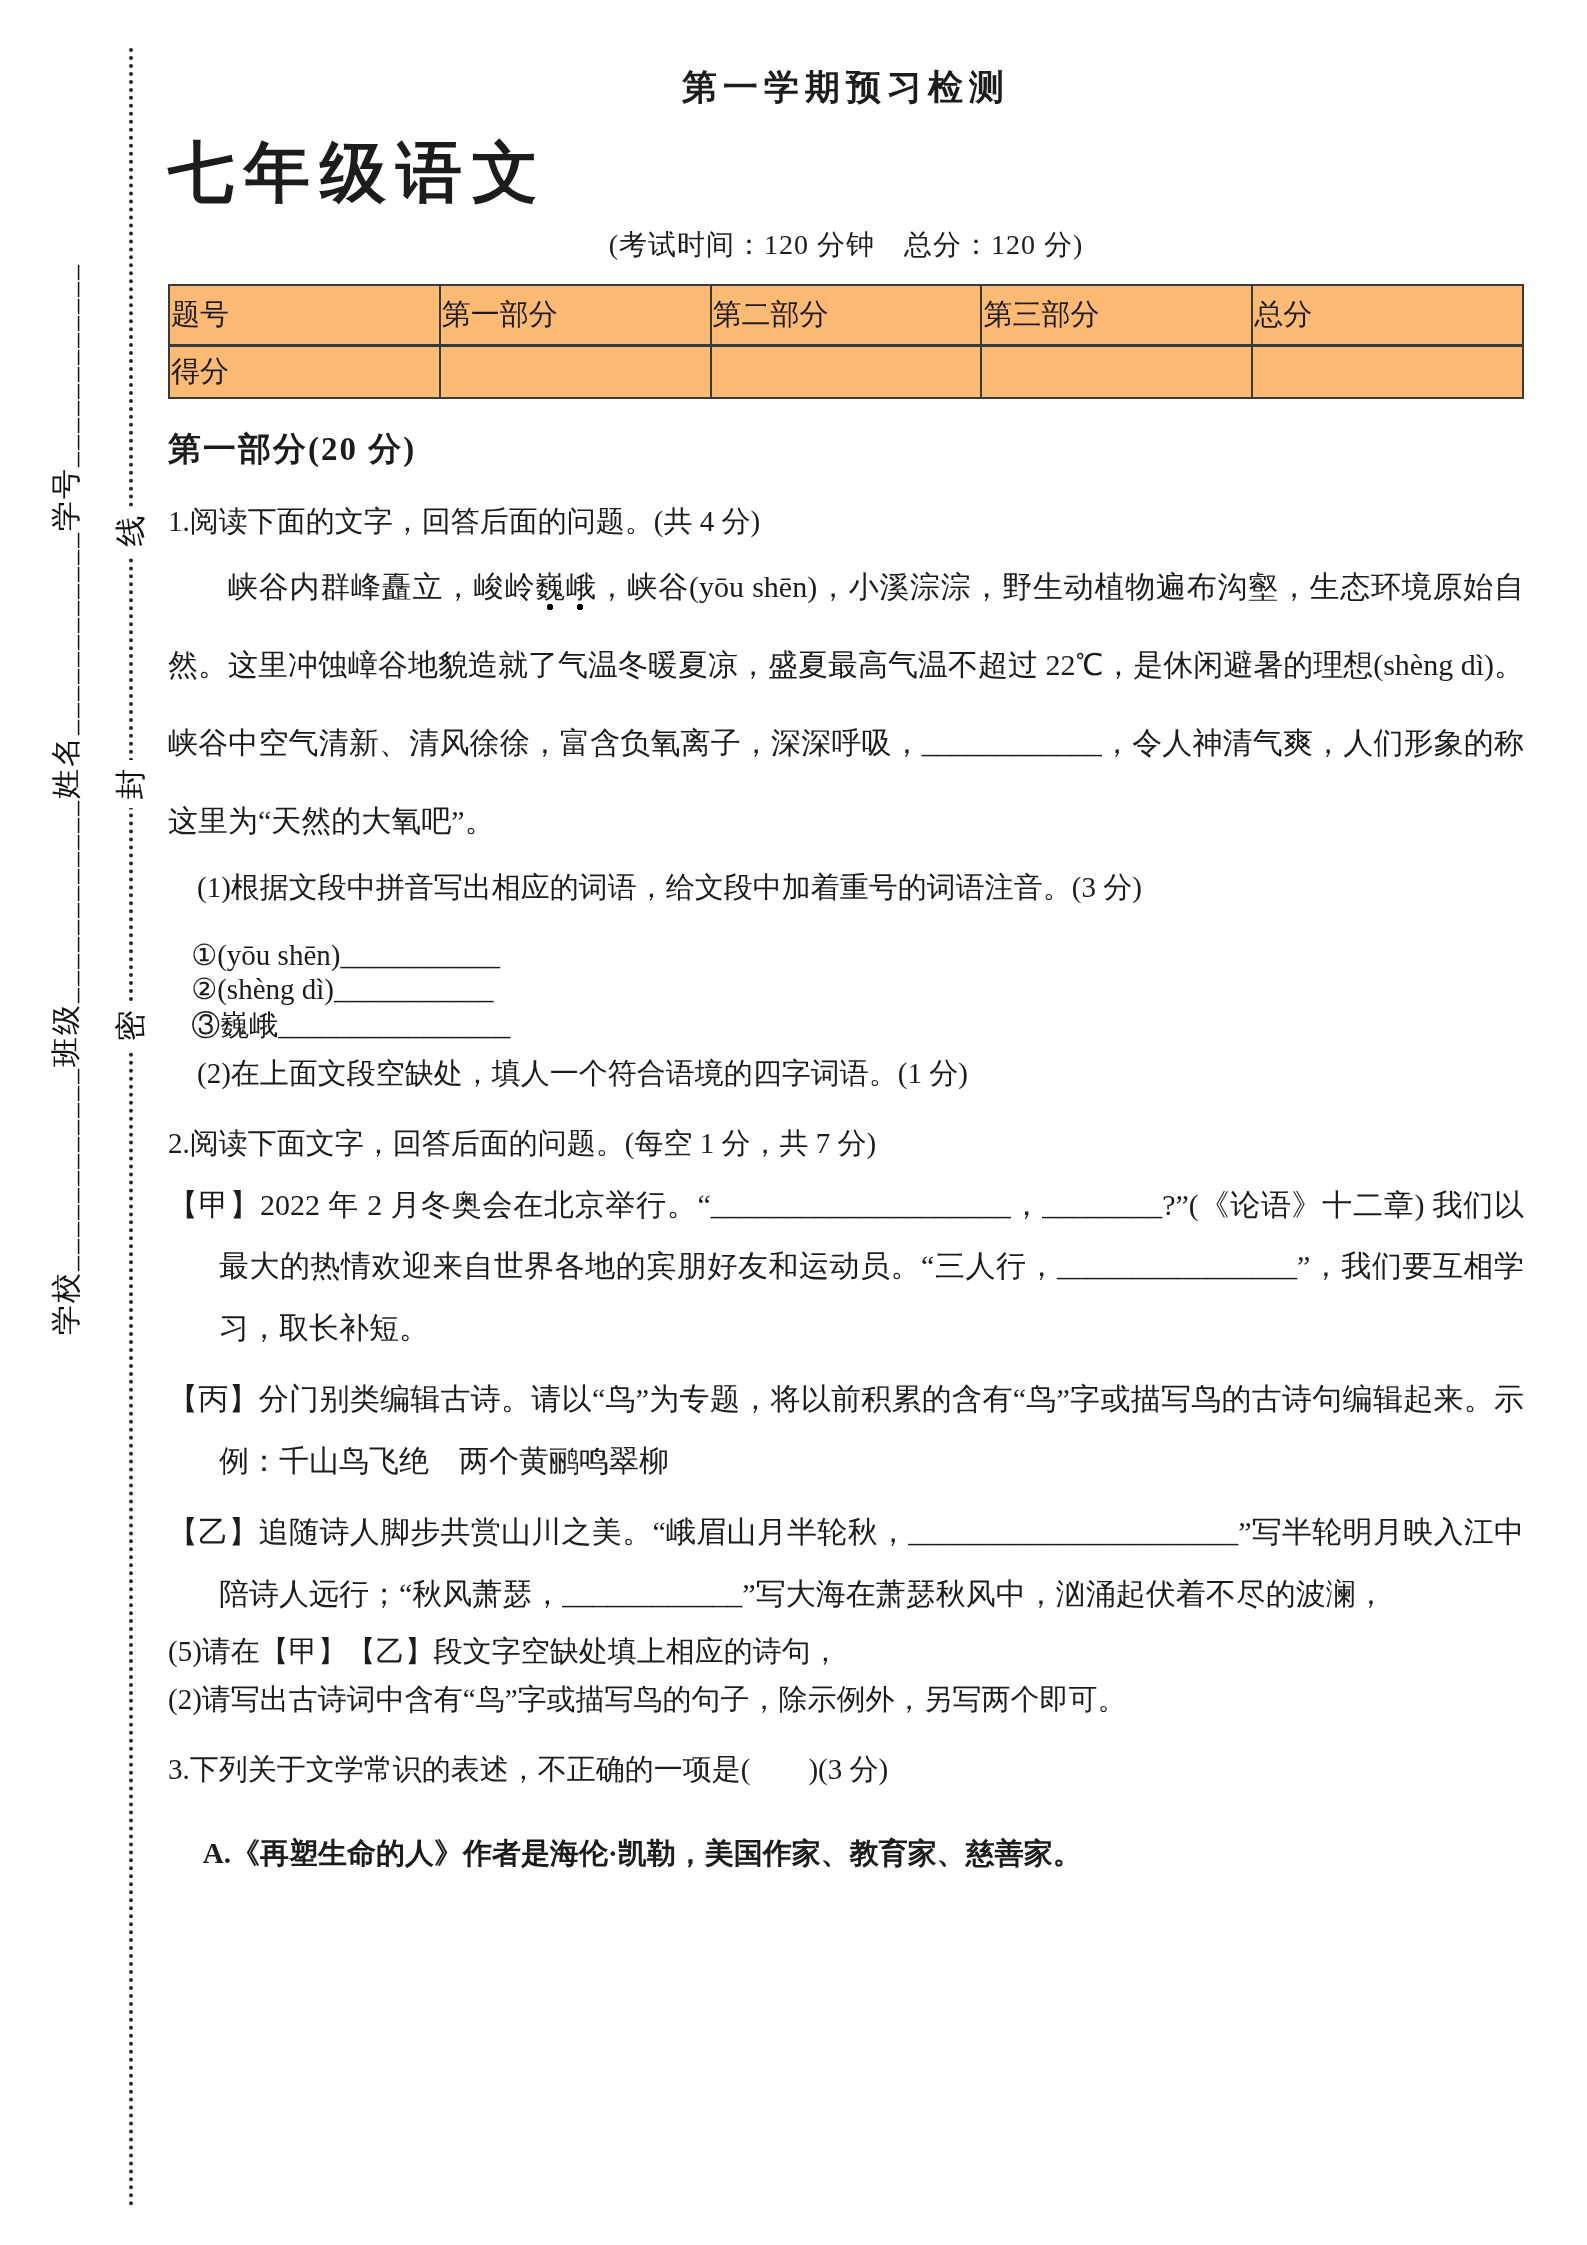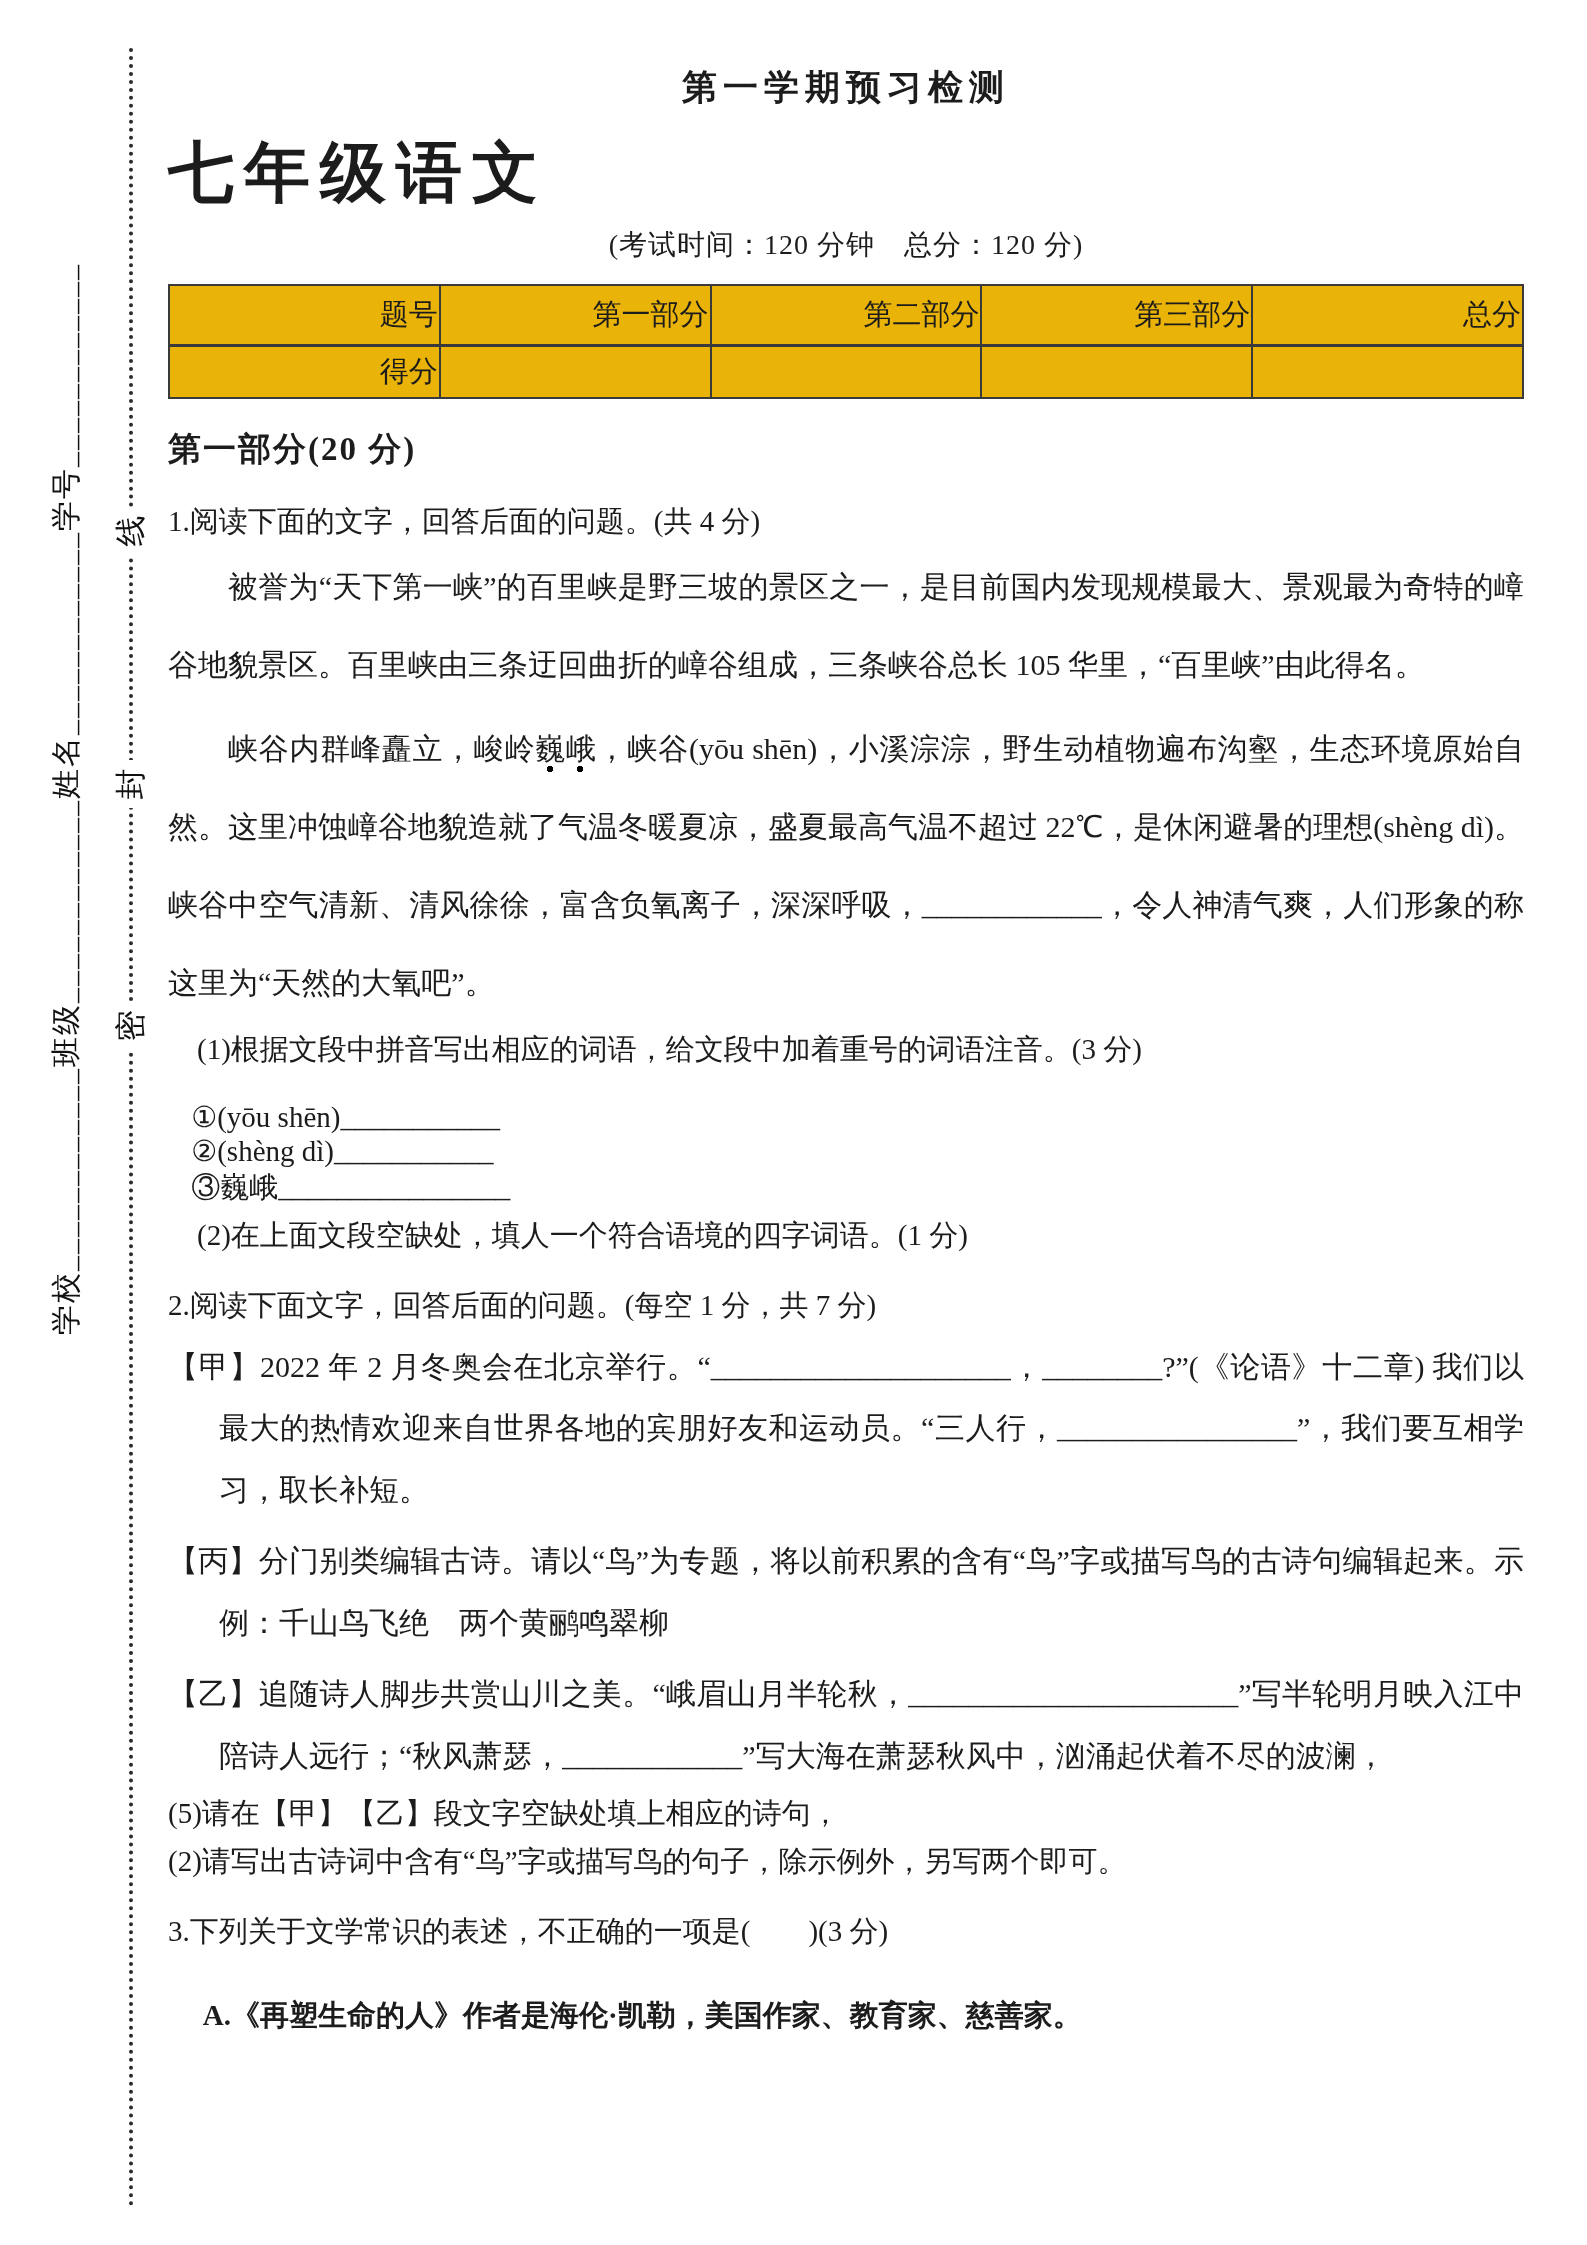--- a/index.html
+++ b/index.html
@@ -37,22 +37,22 @@
   }
   .paper-title {
     text-align:left; font-family:"Liberation Sans", sans-serif;
     font-weight:900; font-size:66px; letter-spacing:10px;
     margin-top:20px; line-height:1.25;
   }
   .exam-info { text-align:center; font-size:28px; margin-top:12px; letter-spacing:1px; }
 
   table.score-table { width:100%; border-collapse:collapse; table-layout:fixed; margin-top:20px; }
   table.score-table td {
-    border:2px solid #3a3a3a; text-align:right; vertical-align:middle;
-    font-size:29px; height:56px; background:#eab308;margin-left:32px;
+    border:2px solid #3a3a3a; text-align:left; vertical-align:middle;
+    font-size:29px; height:56px; background:#fdba74;margin-left:32px;
   }
   table.score-table tr.score-row td { height:48px; border-top:3px solid #3a3a3a; }
 
   .section-title { text-align:left; font-size:33px; font-weight:600; margin-top:28px; letter-spacing:2px; }
 
   .q-stem { font-size:29px; margin-top:30px; }
   .passage {
     font-size:30px; line-height:2.6; text-align:justify;
     text-indent:2em; margin-top:6px;
   }
@@ -110,21 +110,20 @@
         <td></td>
         <td></td>
       </tr>
     </tbody>
       </table>
 
     <div class="section-title">第一部分(20 分)</div>
 
     <div class="q-stem">1.阅读下面的文字，回答后面的问题。(共 4 分)</div>
 
-    <div class="passage">被誉为“天下第一峡”的百里峡是野三坡的景区之一，是目前国内发现规模最大、景观最为奇特的嶂谷地貌景区。百里峡由三条迂回曲折的嶂谷组成，三条峡谷总长 105 华里，“百里峡”由此得名。</div>
 
     <div class="passage"><span>峡谷内群峰矗立，峻岭</span><span class="emph-dots">巍峨</span><span>，峡谷(yōu shēn)，小溪淙淙，野生动植物遍布沟壑，生态环境原始自然。这里冲蚀嶂谷地貌造就了气温冬暖夏凉，盛夏最高气温不超过 22℃，是休闲避暑的理想(shèng dì)。峡谷中空气清新、清风徐徐，富含负氧离子，深深呼吸，____________，令人神清气爽，人们形象的称这里为“天然的大氧吧”。</span></div>
 
     <div class="sub-line">(1)根据文段中拼音写出相应的词语，给文段中加着重号的词语注音。(3 分)</div>
 
     <div class="blanks-row">
       <span class="b1">①(yōu shēn)___________</span>
       <span class="b2">②(shèng dì)___________</span>
       <span class="b3">③巍峨________________</span>
     </div>

